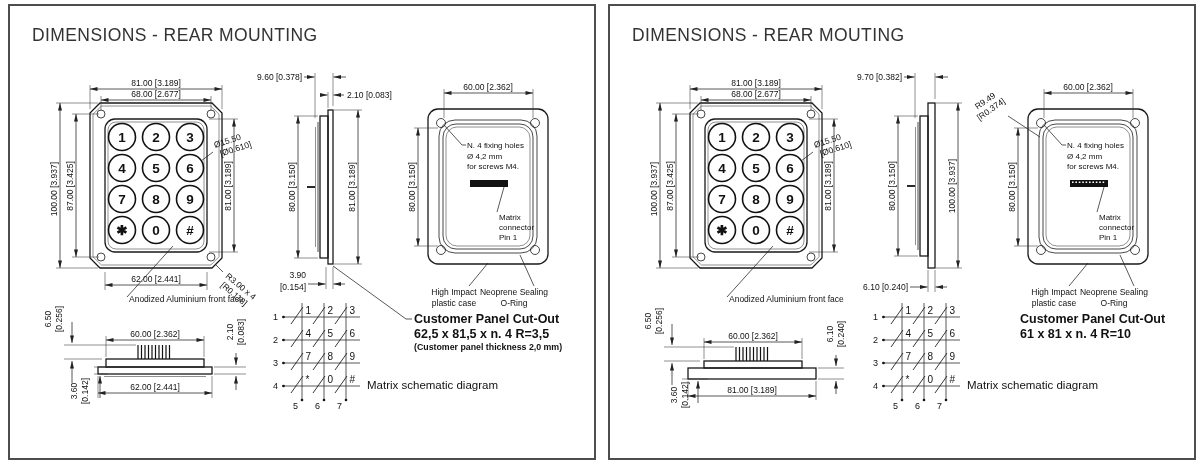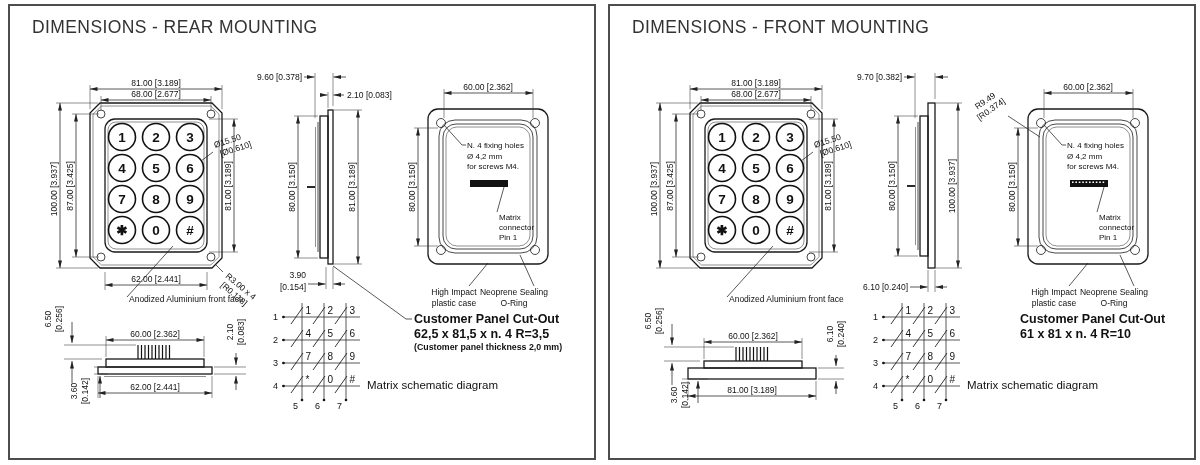--- a/index.html
+++ b/index.html
@@ -1,19 +1,19 @@
 <!DOCTYPE html>
 <html><head>
 <meta charset="utf-8">
 <style>
 html,body{margin:0;padding:0;background:#fff}
 body{width:1200px;height:465px;overflow:hidden}
 .wrap{display:flex;gap:12px;padding:4px 0 0 8px}
 .panel{position:relative;width:588px;height:456px;border:2px solid #4d4d4d;background:#fff;box-sizing:border-box;flex:0 0 auto}
-.ptitle{position:absolute;top:11px;left:22px;font-family:"Liberation Sans",sans-serif;font-size:17.5px;font-weight:500;color:#333;letter-spacing:.4px}
+.ptitle{position:absolute;top:19px;left:22px;font-family:"Liberation Sans",sans-serif;font-size:17.5px;font-weight:500;color:#333;letter-spacing:.4px}
 .panel svg{position:absolute;left:0;top:0}
 svg text{font-family:"Liberation Sans",sans-serif;fill:#111}
 .t{font-size:8.5px}
 .t8{font-size:8px}
 .t9{font-size:9px}
 .tm{font-size:10px}
 .tk{font-size:13.5px;font-weight:bold;text-anchor:middle}
 .tc{font-size:12.5px;font-weight:bold}
 .tcs{font-size:8.8px;font-weight:bold}
 .cap{font-size:11.5px}
@@ -259,21 +259,21 @@
 
     <g>
       <text class="tc" x="404" y="317">Customer Panel Cut-Out</text>
       <text class="tc" x="404" y="332">62,5 x 81,5 x n. 4  R=3,5</text>
       <text class="tcs" x="404" y="344">(Customer panel thickness 2,0 mm)</text>
     </g>
   </svg>
 </div>
 
 <div class="panel">
-  <div class="ptitle">DIMENSIONS - FRONT MOUNTING</div>
+  <div class="ptitle">DIMENSIONS - REAR MOUTING</div>
   <svg width="584" height="452" viewBox="0 0 584 452">
     <defs>
       <marker id="ah1" viewBox="0 0 8.5 6" refX="8" refY="3" markerWidth="8.5" markerHeight="6" orient="auto-start-reverse" markerUnits="userSpaceOnUse">
         <path d="M0.5,1 L8,3 L0.5,5 Z" fill="#222"></path>
       </marker>
     </defs>
 
     <g>
       <path class="o" d="M90,97 H202 L212,107 V252 L202,262 H90 L80,252 V107 Z"></path>
       <path class="x" d="M91.5,100 H200.8 L209,108.2 V250.8 L200.8,259 H91.5 L83,250.8 V108.2 Z"></path>

